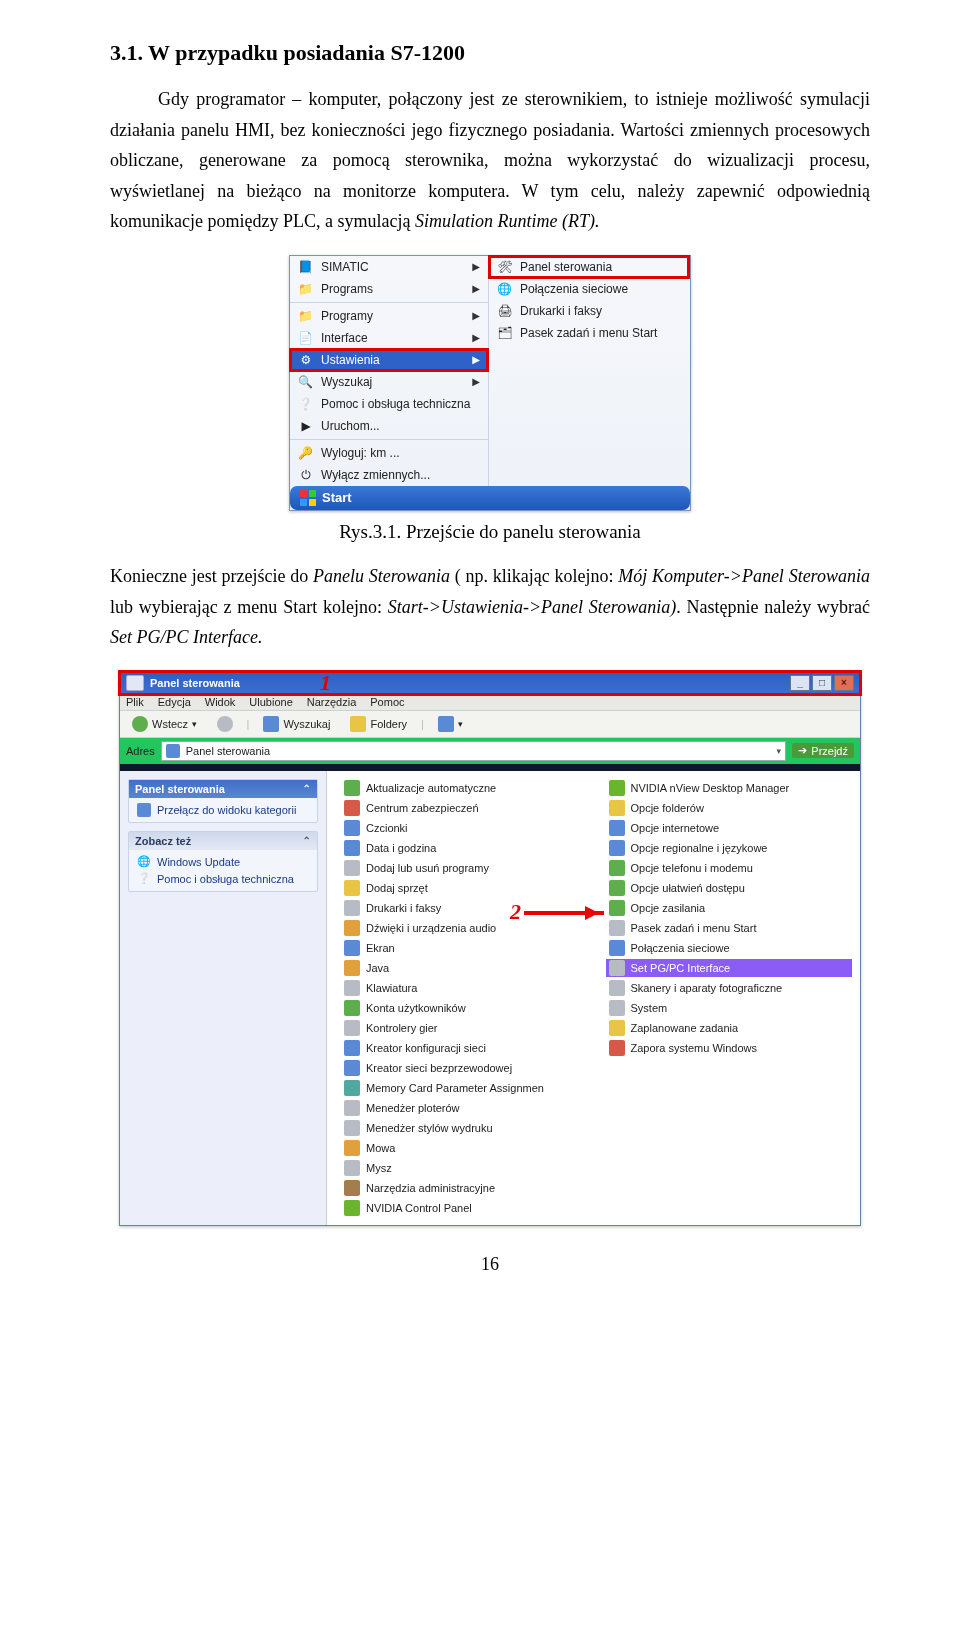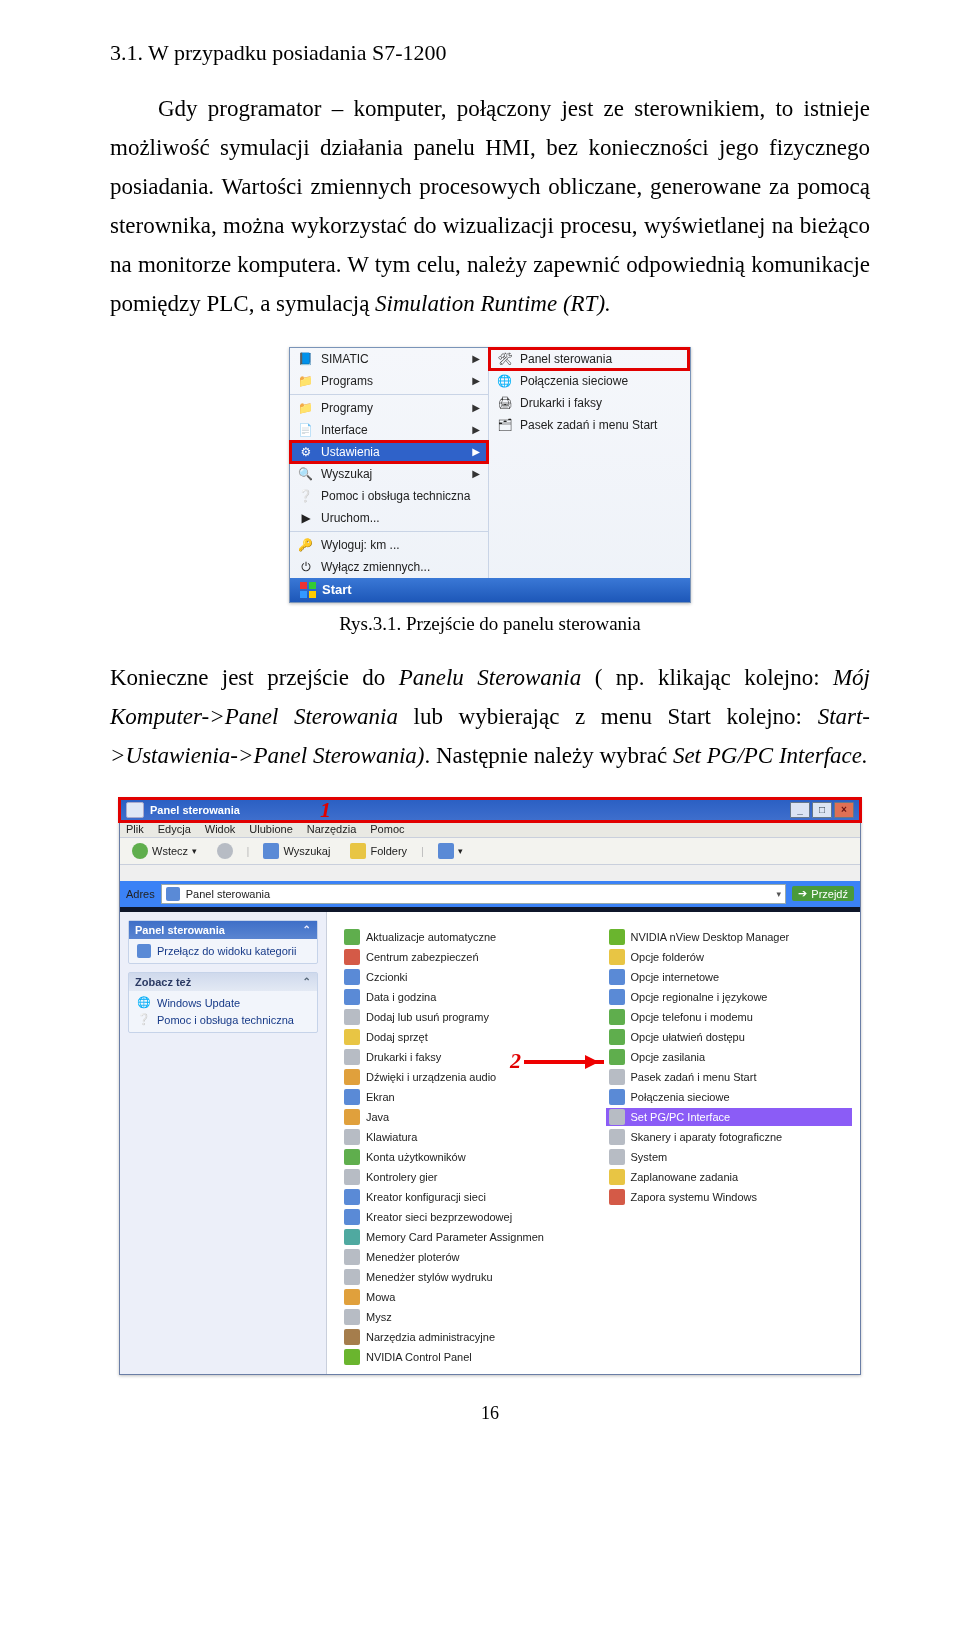--- a/index.html
+++ b/index.html
@@ -14,25 +14,25 @@
     padding: 40px 90px 40px 110px;
     box-sizing: border-box;
   }
   .h-section {
     font-size: 22px;
     font-weight: bold;
     margin-bottom: 8px;
   }
   .h-sub {
     font-size: 22px;
-    font-weight: normal;
+    font-weight: bold;
     margin-bottom: 14px;
   }
   .body-text {
-    font-size: 23px;
+    font-size: 18px;
     line-height: 1.7;
     text-align: justify;
   }
   .indent { text-indent: 48px; }
   .italic { font-style: italic; }
   .caption {
     text-align: center;
     font-size: 19px;
     margin: 10px 0 14px 0;
   }
@@ -80,21 +80,21 @@
   .mitem.hover { background:#2f62c9; color:#fff; }
   .mitem.hover .arrow{color:#fff;}
   .redbox { outline:3px solid #e10000; outline-offset:-2px; }
   .sep { height:1px; background:#c9d4e6; margin:2px 0;}
   .start-bar {
     background: linear-gradient(#3a78d6,#1d57b8);
     color:#fff;
     padding:4px 10px;
     font-weight:bold;
     font-size:13px;
-    display:flex;align-items:center;gap:6px;
+    display:flex;align-items:center;gap:6px;border-radius:7px;
   }
   .win-flag {
     width:16px;height:16px;
     background:
       linear-gradient(#e33,#e33) 0 0/7px 7px no-repeat,
       linear-gradient(#3c3,#3c3) 9px 0/7px 7px no-repeat,
       linear-gradient(#39f,#39f) 0 9px/7px 7px no-repeat,
       linear-gradient(#fc0,#fc0) 9px 9px/7px 7px no-repeat;
   }
 
@@ -126,32 +126,32 @@
     font-family:"Times New Roman",serif;
     color:#e10000;
     font-size:22px;
     font-style:italic;
     font-weight:bold;
   }
   .menu-strip{background:#e9e9e3;padding:2px 6px;border-bottom:1px solid #c9cfdc;display:flex;gap:14px;}
   .tool-strip{background:#f3f3ef;padding:3px 6px;border-bottom:1px solid #c9cfdc;display:flex;align-items:center;gap:8px;}
   .tool-btn{display:flex;align-items:center;gap:4px;padding:1px 5px;border:1px solid transparent;border-radius:2px;}
   .tool-btn .ic{width:16px;height:16px;display:inline-block;}
-  .addr-strip{background:#3b82f6;padding:3px 6px;border-bottom:5px solid #0f172a;display:flex;align-items:center;gap:6px;margin-top:16px;}
+  .addr-strip{background:#22c55e;padding:3px 6px;border-bottom:7px solid #0f172a;display:flex;align-items:center;gap:6px;}
   .addrbox{flex:1;display:flex;align-items:center;gap:6px;background:#fff;border:1px solid #9aa;height:18px;padding:0 4px;}
   .addr-go{background:#4a9a3a;color:#fff;padding:1px 6px;border-radius:2px;display:flex;align-items:center;gap:4px;}
   .cp-body{display:flex;background:#fff;min-height:260px;}
   .cp-left{width:190px;background:#ECEFF9;border-right:1px solid #c9cfdc;padding:8px;display:flex;flex-direction:column;gap:8px;}
   .cp-box{border:1px solid #c6d3e9;border-radius:2px;background:#f2f5fb;}
   .cp-box .hd{background:linear-gradient(#3e6fc8,#5a85d1);color:#fff;font-weight:bold;padding:3px 6px;display:flex;align-items:center;justify-content:space-between;}
   .cp-box .hd .chev{font-size:10px;color:#eef;}
   .cp-box .bd{padding:5px 8px;display:flex;flex-direction:column;gap:3px;}
   .side-link{display:flex;align-items:center;gap:6px;color:#173a88;}
   .side-link .ic{width:14px;height:14px;}
-  .cp-cols{flex:1;display:flex;gap:18px;padding:8px 8px 8px 14px;position:relative;margin-top:8px;}
+  .cp-cols{flex:1;display:flex;gap:18px;padding:8px 8px 8px 14px;position:relative;}
   .cpcol{flex:1;display:flex;flex-direction:column;gap:2px;}
   .cpi{display:flex;align-items:center;gap:6px;padding:1px 3px;white-space:nowrap;}
   .cpi .ic{width:16px;height:16px;flex:0 0 16px;}
   .cpi.sel{background:#8b5cf6;color:#fff;}
   .red-arrow{
     position:absolute;
     height:0;border-top:4px solid #e00;
     width:80px;
   }
   .red-arrow::after{

